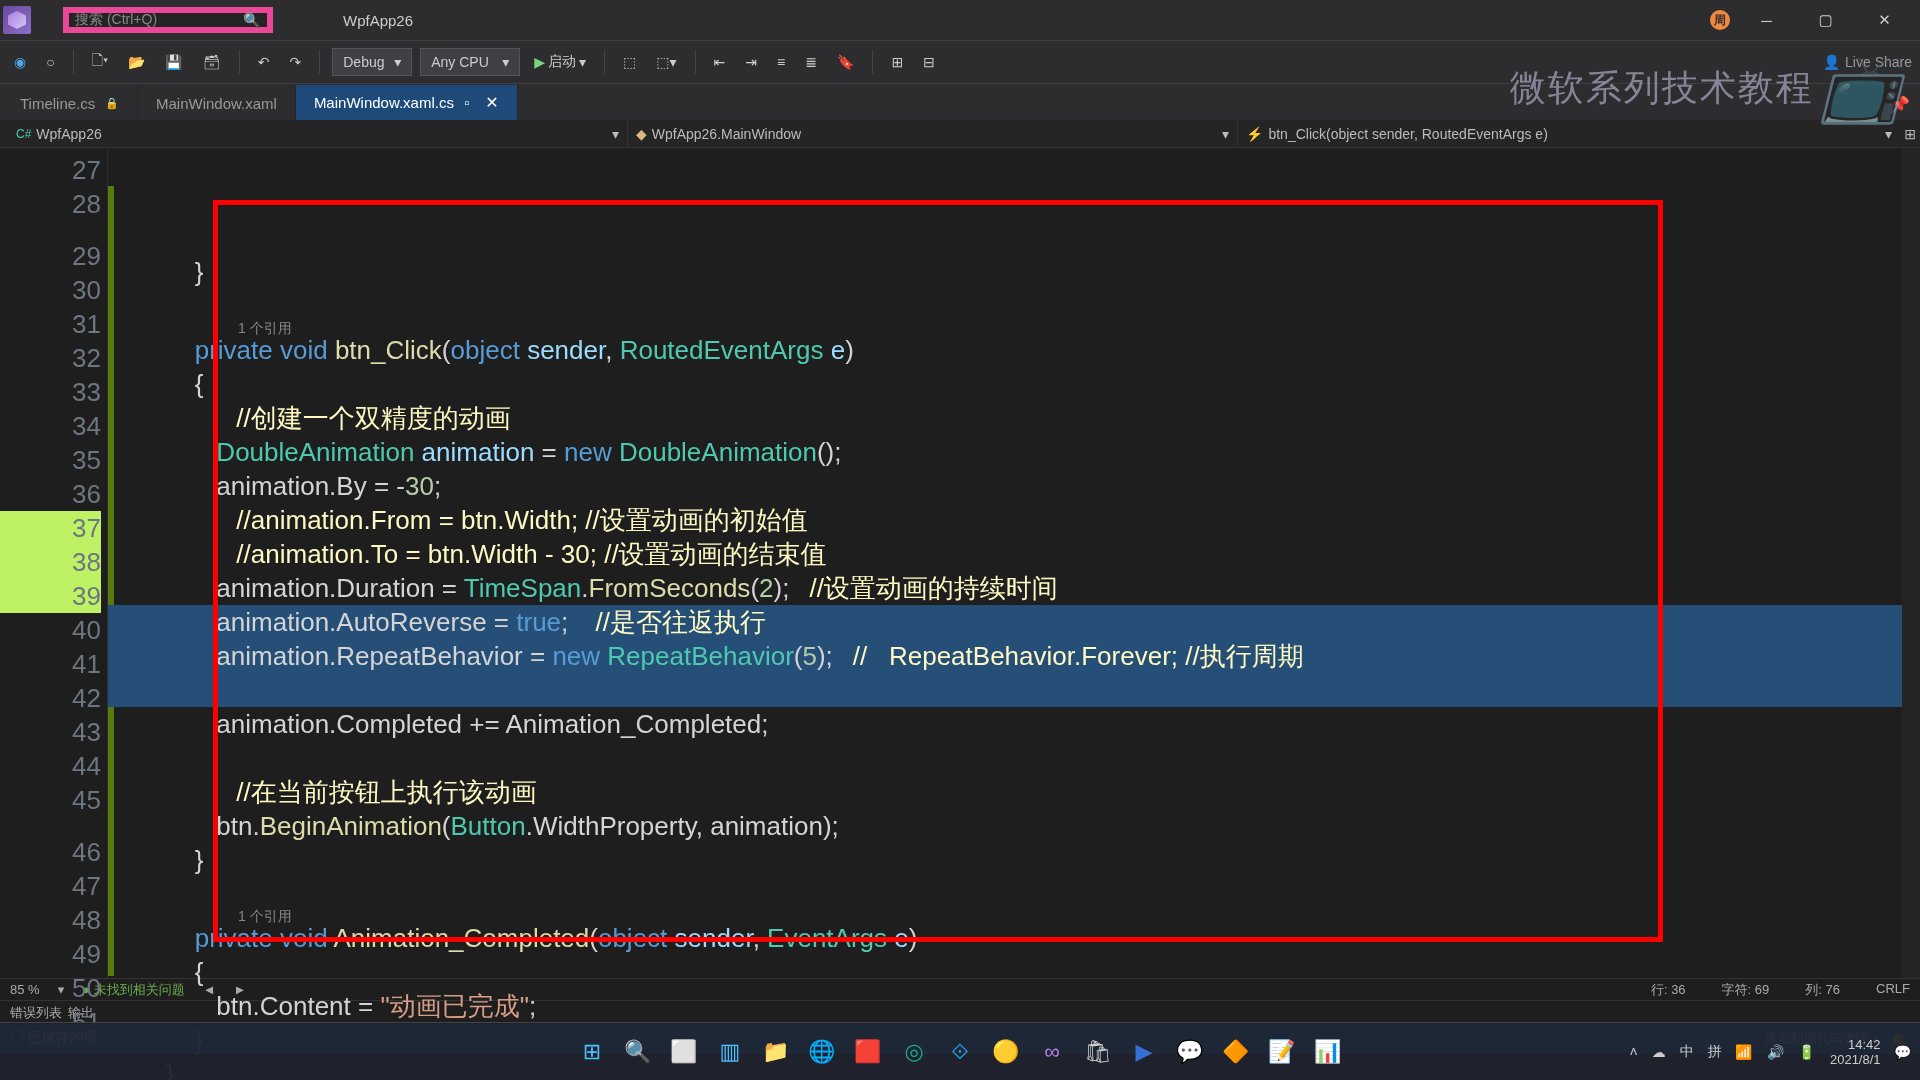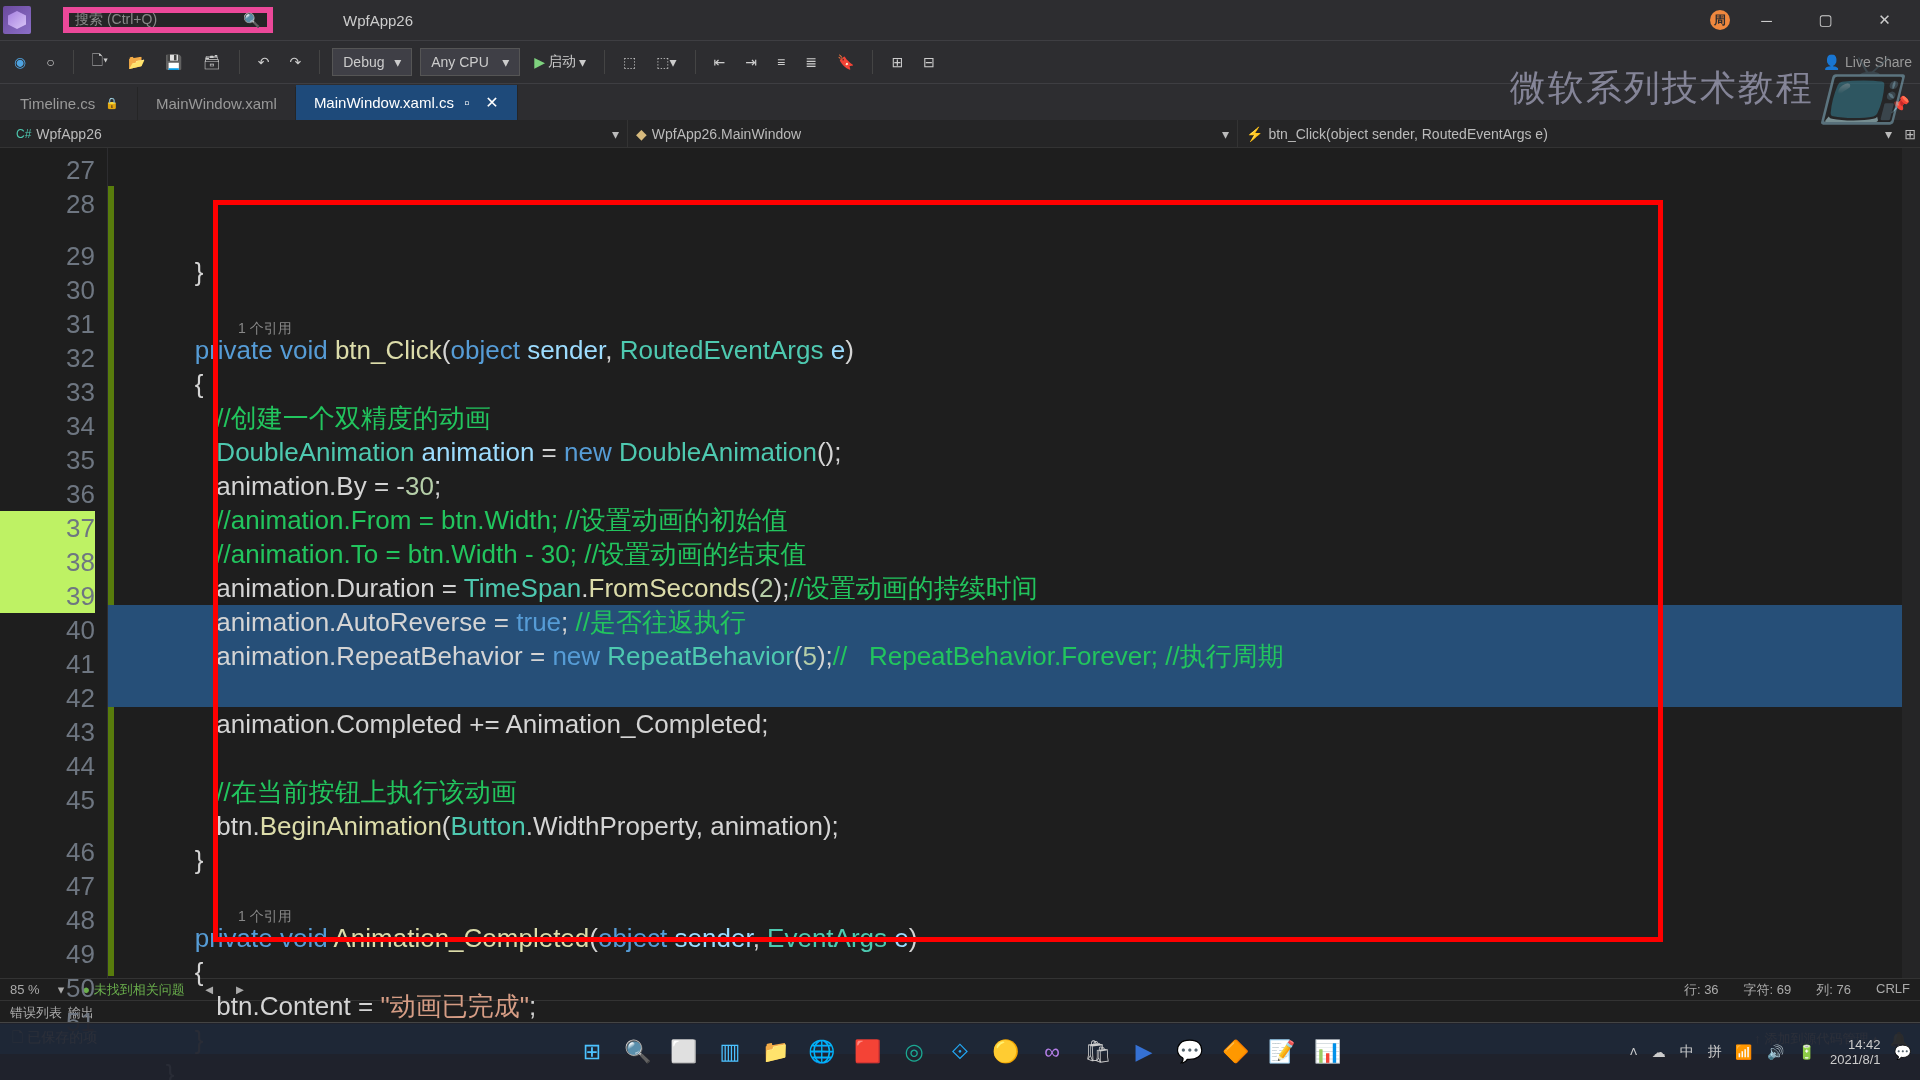--- a/index.html
+++ b/index.html
@@ -34,41 +34,41 @@
 .tab .close{font-size:16px;margin-left:6px;}
 .pin{margin-left:auto;padding:6px 10px;cursor:pointer;color:#999;}
 
 .crumb{height:28px;background:#252526;border-bottom:1px solid #333;display:flex;align-items:center;font-size:14px;color:#bbb;padding-left:8px;}
 .crumb .box{display:flex;align-items:center;gap:5px;padding:0 8px;height:100%;}
 .crumb .cs-ico{color:#4ec9b0;font-size:12px;}
 .crumb .yl{color:#d7ba7d;}
 .crumb .dd{margin-left:auto;width:20px;text-align:center;}
 
 .editor{display:flex;height:calc(100% - 250px);background:#1e1e1e;position:relative;}
-.gutter{width:108px;background:#1e1e1e;text-align:right;padding-right:12px;font-family:Consolas,monospace;font-size:26px;line-height:34px;color:#6e7681;padding-top:5px;border-right:1px solid #2d2d30;}
+.gutter{width:108px;background:#1e1e1e;text-align:right;padding-right:6px;font-family:Consolas,monospace;font-size:26px;line-height:34px;color:#6e7681;padding-top:5px;border-right:1px solid #2d2d30;}
 .gutter .ln{height:34px;}
 .change-bar{position:absolute;left:108px;top:0;width:8px;height:100%;}
 .change-bar .green{position:absolute;left:0;width:6px;background:#587c0c;}
 .code{flex:1;font-family:Consolas,monospace;font-size:26px;line-height:34px;white-space:pre;padding-top:5px;position:relative;}
 .code .line{height:34px;position:relative;}
 .code .ref{font-size:14px;color:#888;height:18px;line-height:18px;margin-top:-4px;margin-bottom:-4px;}
 .kw{color:#569cd6;}
 .type{color:#4ec9b0;}
 .method{color:#dcdcaa;}
-.comment{color:#22c55e;}
+.comment{color:#fef9c3;margin-left:20px;}
 .str{color:#d69d85;}
 .num{color:#b5cea8;}
 .param{color:#9cdcfe;}
 .plain{color:#d4d4d4;}
 .sel{background:#264f78;}
 .sel-gutter{background:#bef264;}
 .red-box{position:absolute;border:5px solid #ff0000;pointer-events:none;z-index:50;}
 
 .err-bar{height:22px;background:#1e1e1e;border-top:1px solid #333;display:flex;align-items:center;padding:0 10px;font-size:13px;color:#aaa;gap:18px;}
-.err-bar .right{margin-left:auto;display:flex;gap:25px;}
+.err-bar .right{margin-left:auto;display:flex;gap:36px;}
 .out-bar{height:24px;background:#1e1e1e;border-top:1px solid #333;display:flex;align-items:center;padding:0 10px;font-size:13px;color:#aaa;gap:6px;}
 .status{height:30px;background:#0078d4;display:flex;align-items:center;padding:0 12px;font-size:14px;color:#fff;gap:14px;}
 .status .right{margin-left:auto;display:flex;gap:12px;align-items:center;}
 .status .src-ctrl{font-size:13px;}
 
 .taskbar{position:absolute;bottom:0;left:0;right:0;height:58px;background:rgba(32,35,45,0.95);display:flex;align-items:center;justify-content:center;gap:6px;border-top:1px solid #444;}
 .taskbar .tico{width:40px;height:40px;border-radius:4px;display:flex;align-items:center;justify-content:center;font-size:22px;cursor:pointer;}
 .taskbar .tray{position:absolute;right:8px;display:flex;align-items:center;gap:14px;color:#ccc;font-size:14px;}
 .taskbar .clock{text-align:right;font-size:13px;line-height:15px;}
 

